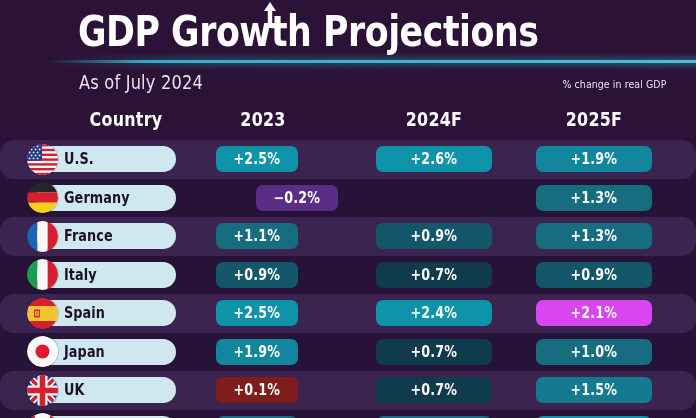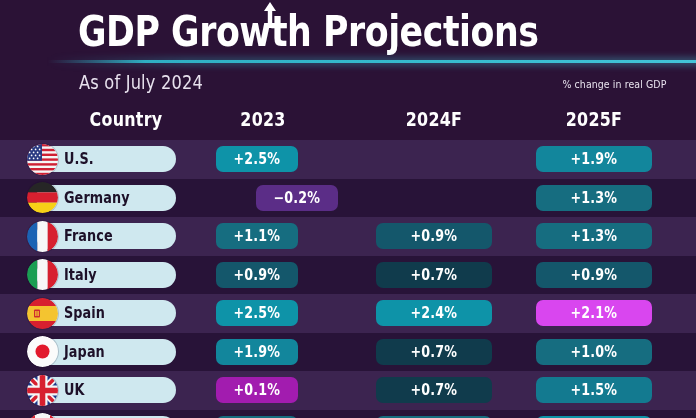--- a/index.html
+++ b/index.html
@@ -103,21 +103,21 @@
   .rows {
     position:absolute;
     left:0; top:140px;
     width:696px;
   }
   .row {
     position:relative;
     width:696px;
     height:38.5px;
   }
-  .row.odd  { background:#3c2450; }
+  .row.odd  { background:#3c2450;border-radius:14px; }
   .row.even { background:#281338; }
 
   .country-pill {
     position:absolute;
     left:36px; top:6px;
     width:140px; height:26px;
     background:#cfe8ef;
     border-radius:13px;
     display:flex;
     align-items:center;
@@ -225,20 +225,23 @@
                   <circle cx="10.6" cy="14.4" r="0.85"></circle>
       </g>
     </g>
             </svg>
           </div>
           <div class="country-name">U.S.</div>
         </div>
         <div class="val-pill vp1" style="background: rgb(14, 147, 168);">
           <span>+2.5%</span>
         </div>
+        <div class="val-pill vp2" style="background: rgb(14, 147, 168);">
+          <span>+2.6%</span>
+        </div>
         <div class="val-pill vp3" style="background: rgb(18, 134, 156);">
           <span>+1.9%</span>
         </div>
       </div>
       <div class="row even">
         <div class="country-pill">
           <div class="flag">
             <svg viewBox="0 0 31 31">
               <defs>
                 <clipPath id="c-de">
@@ -388,21 +391,21 @@
       <rect width="31" height="31" fill="#1b3a8c"></rect>
       <path d="M0 0 L31 31 M31 0 L0 31" stroke="#f5f5f5" stroke-width="7"></path>
       <path d="M0 0 L31 31 M31 0 L0 31" stroke="#d7202f" stroke-width="3.4"></path>
       <path d="M15.5 0 V31 M0 15.5 H31" stroke="#f5f5f5" stroke-width="10"></path>
       <path d="M15.5 0 V31 M0 15.5 H31" stroke="#d7202f" stroke-width="5.6"></path>
     </g>
             </svg>
           </div>
           <div class="country-name">UK</div>
         </div>
-        <div class="val-pill vp1" style="background: #a21caf; align-items: center;">
+        <div class="val-pill vp1" style="background: #7f1d1d; align-items: center;">
           <span>+0.1%</span>
         </div>
         <div class="val-pill vp2" style="background: rgb(16, 59, 76);">
           <span>+0.7%</span>
         </div>
         <div class="val-pill vp3" style="background: rgb(19, 122, 144);">
           <span>+1.5%</span>
         </div>
       </div>
       <div class="row even">

